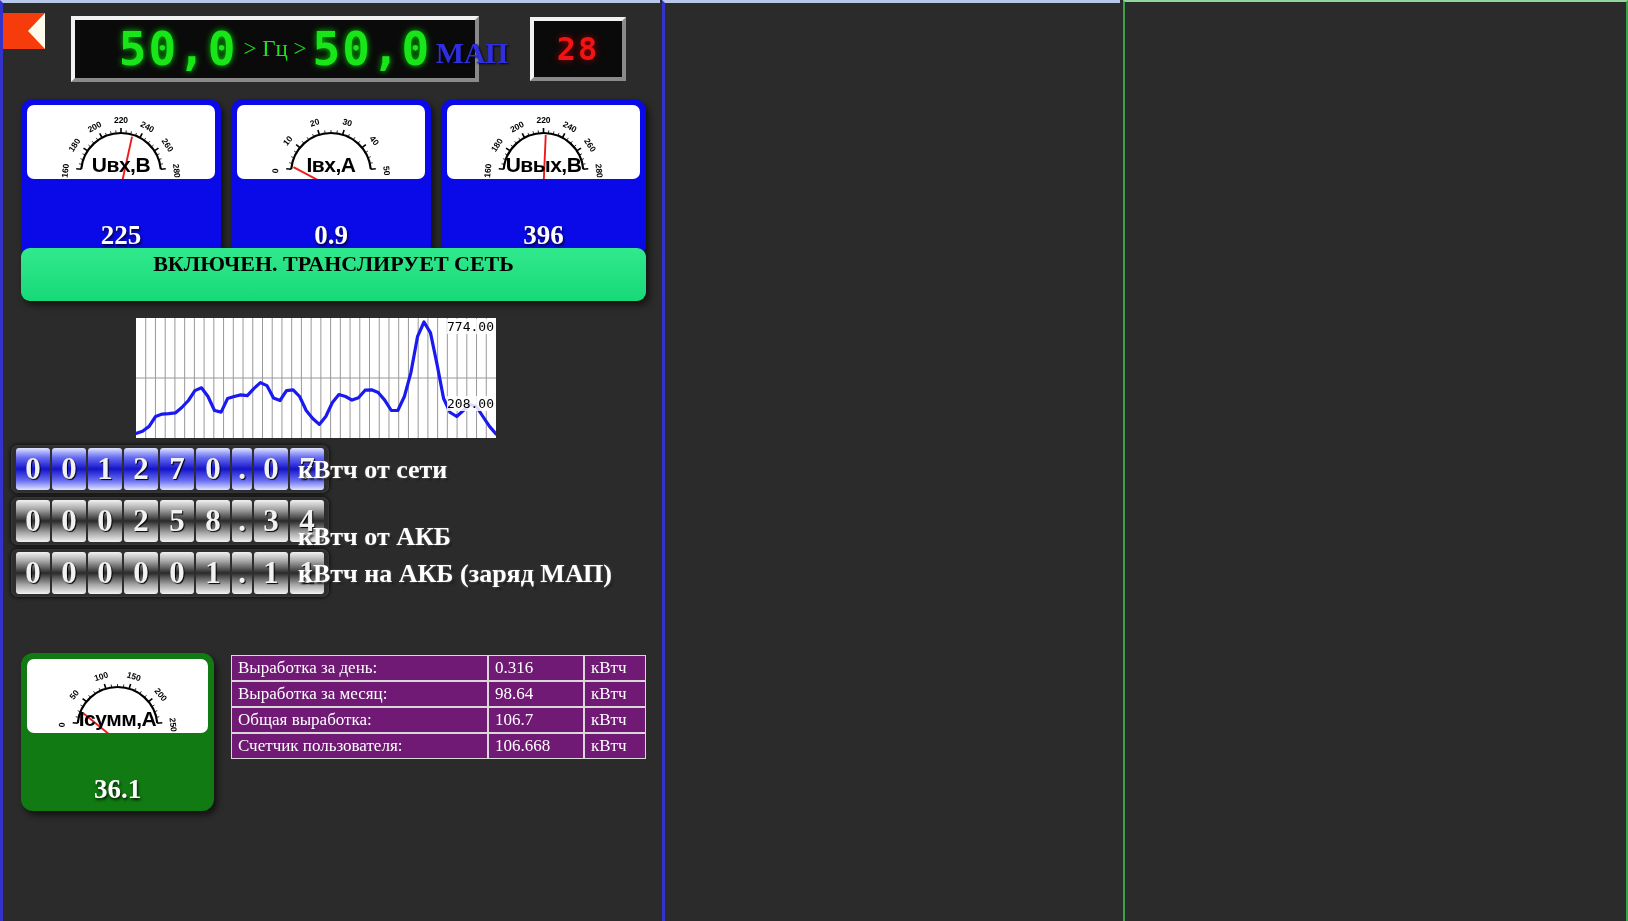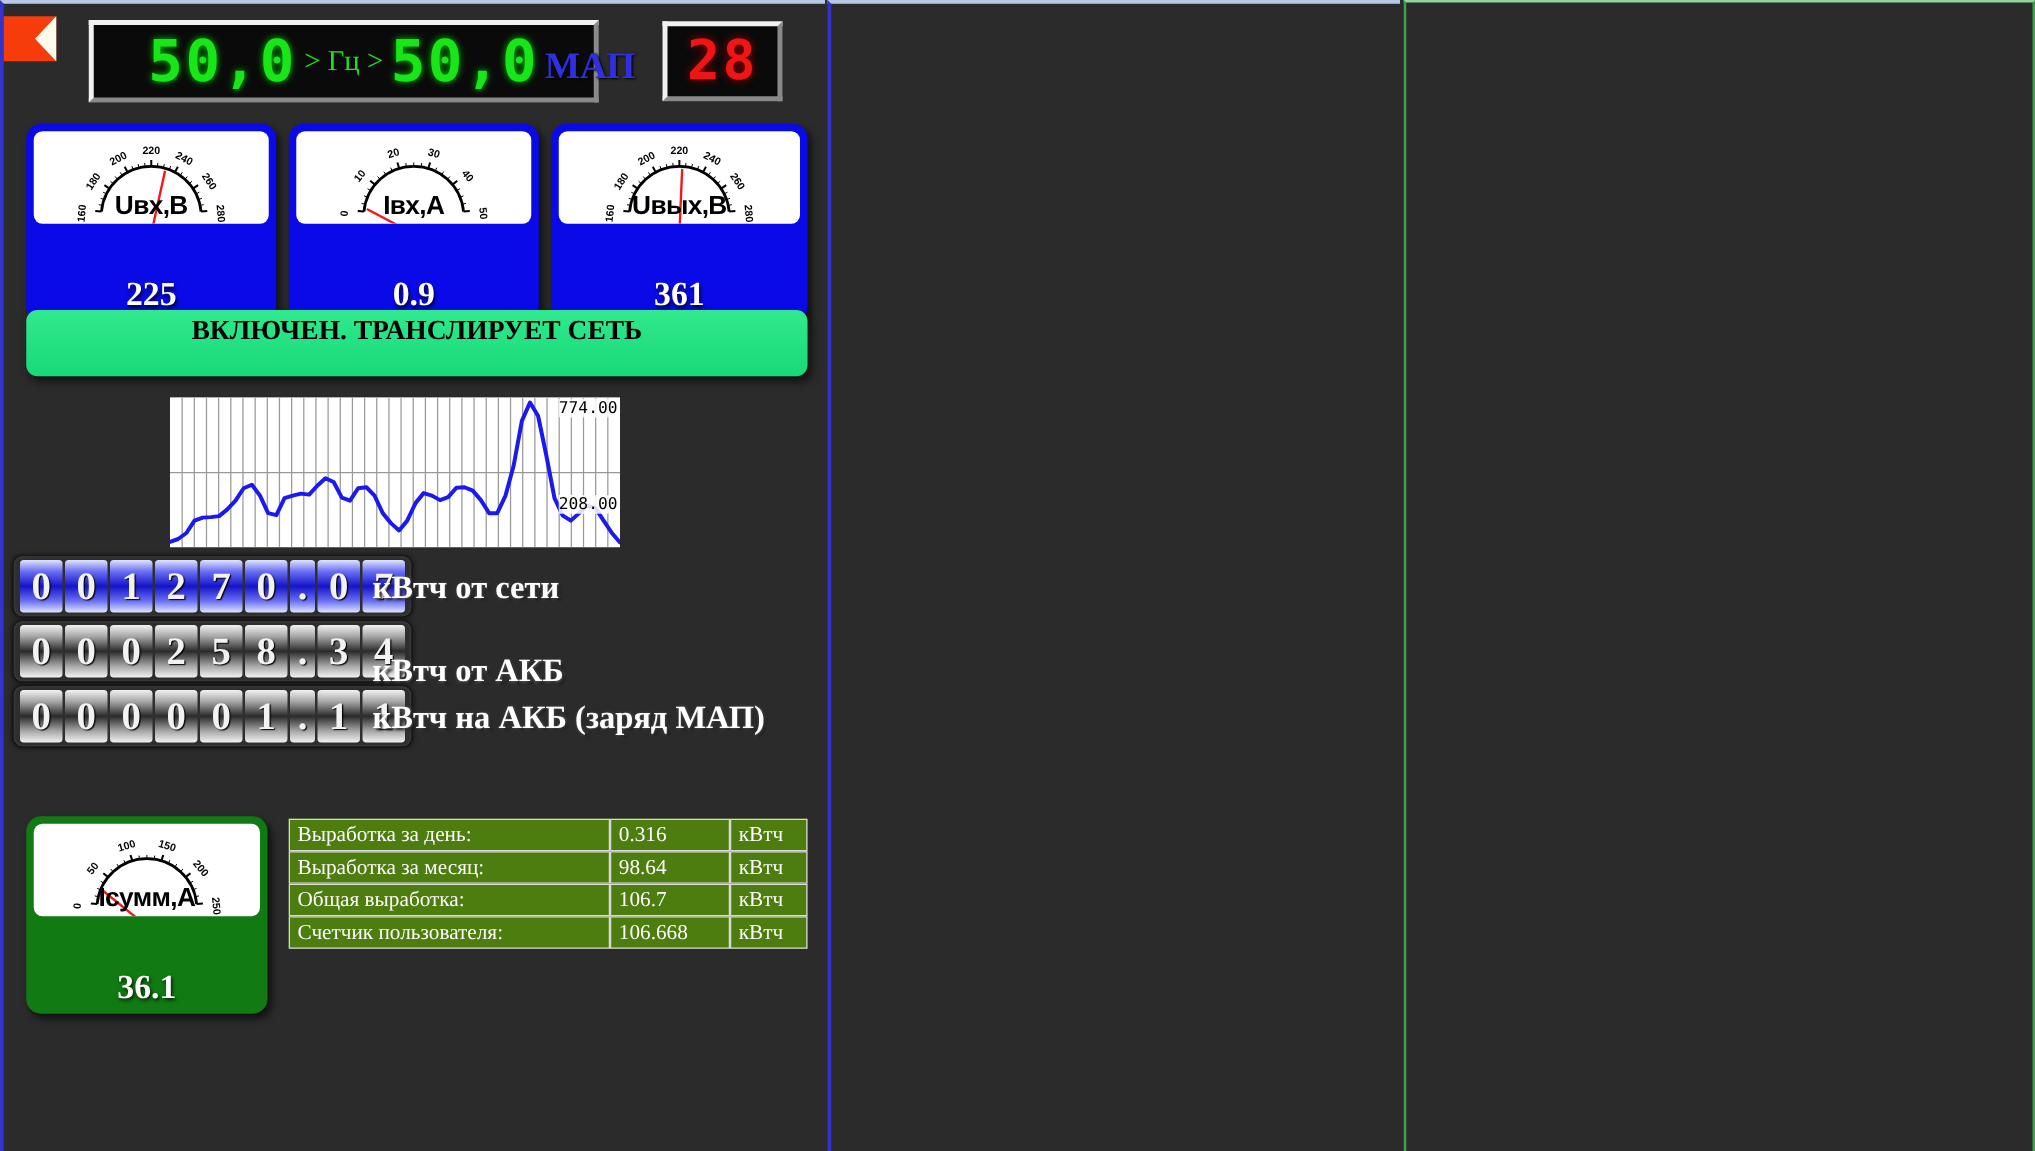--- a/index.html
+++ b/index.html
@@ -31,21 +31,21 @@
   .seg-green { color:#19e619; text-shadow:0 0 6px #0c0; }
   .seg-red   { color:#f11414; text-shadow:0 0 7px #900; }
 
   #freq-lcd { position:absolute; left:68px; top:13px; width:408px; height:66px; }
   #freq-lcd .seg { font-size:46px; line-height:46px; }
   #freq-lcd .unit { font-size:23px; color:#19e619; padding:0 6px; font-family:"Liberation Serif",serif;}
   #map-label { position:absolute; left:424px; top:33px; width:90px;
      color:#2f2fe0; font-weight:bold; font-size:30px; text-align:center;
      text-shadow:1px 1px 2px #000; }
   #map-lcd { position:absolute; left:527px; top:14px; width:96px; height:64px; }
-  #map-lcd .seg { font-size:44px; line-height:44px; }
+  #map-lcd .seg { font-size:32px; line-height:44px; }
 
   
   .gauge-box { position:absolute; border-radius:12px; padding:6px;
       box-shadow:3px 4px 6px rgba(0,0,0,.6); }
   .gauge-blue  { background:#0a0ae8; }
   .gauge-grey  { background:#9b9b9b; }
   .gauge-green { background:#127a12; }
   .gauge-face { background:#fff; border-radius:7px; height:74px; position:relative;
       overflow:hidden; }
   .gauge-face svg { position:absolute; left:0; top:0; }
@@ -78,21 +78,21 @@
   .odo-grey  .d { background:linear-gradient(#f2f2f2 0%,#a6a6a6 22%,#2a2a2a 50%,#a6a6a6 78%,#f2f2f2 100%); }
   .odo-lbl { position:absolute; color:#fff; font-weight:bold; font-size:26px;
      text-shadow:1px 1px 3px rgba(255,255,255,.35), 2px 2px 2px #000; }
 
   
   #alt-title { position:absolute; left:150px; top:615px; width:360px; text-align:center;
      color:#7ad68a; font-weight:bold; font-size:18px; letter-spacing:.4px; }
   #alt-table { position:absolute; left:228px; top:652px; width:415px;
      border-collapse:separate; border-spacing:0; }
   #alt-table td { border:1px solid #d8d8d8; color:#fff; font-size:17px;
-     padding:2px 6px; background:#4d7c0f; }
+     padding:2px 6px; background:#701a75; }
   #alt-table td.v { width:96px; }
   #alt-table td.u { width:62px; }
 
   
   .bar-outer { position:absolute; background:#2f2f2f; border:3px solid #cfcfcf;
      border-top-color:#efefef; border-left-color:#efefef;
      border-right-color:#838383; border-bottom-color:#838383; }
   .bar-fill { height:100%; display:flex; align-items:center; justify-content:center;
      color:#fff; font-weight:bold; font-size:21px; text-shadow:1px 1px 2px #000; }
   .bar-cap { position:absolute; width:11px; height:16px; background:#9a9a9a;
@@ -274,21 +274,21 @@
             <text x="140.64482575763526" y="41.67024789010277" font-size="8.5" font-family="Liberation Sans, sans-serif" font-weight="bold" text-anchor="middle" fill="#000" transform="rotate(56.400000000000006 140.64482575763526 41.67024789010277)">260</text>
             <line x1="132.28178559352102" y1="50.12085517315515" x2="134.96541951303507" y2="48.77991931114179" stroke="#000" stroke-width=".8"></line>
             <line x1="134.20565964368714" y1="54.647725630649155" x2="137.03358411696365" y2="53.646305052947845" stroke="#000" stroke-width=".8"></line>
             <line x1="135.55938058179075" y1="59.376497894310695" x2="138.48883412542506" y2="58.729735236383995" stroke="#000" stroke-width=".8"></line>
             <line x1="136.3224785841232" y1="64.23566746725943" x2="141.3002884071386" y2="63.76512590066686" stroke="#000" stroke-width="1.6"></line>
             <text x="149.26478412396324" y="66.01225939411874" font-size="8.5" font-family="Liberation Sans, sans-serif" font-weight="bold" text-anchor="middle" fill="#000" transform="rotate(84.60000000000001 149.26478412396324 66.01225939411874)">280</text>
             <line x1="96.5" y1="82" x2="98.74304918454554" y2="30.06625868233256" stroke="#ee1a1a" stroke-width="1.9"></line>
           </svg>
         <div class="gauge-title">Uвых,В</div>
       </div>
-      <div class="gauge-value">361</div>
+      <div class="gauge-value">396</div>
     </div>
 
     <div id="status-bar">ВКЛЮЧЕН. ТРАНСЛИРУЕТ СЕТЬ</div>
 
     <div class="mini-chart" style="left:133px; top:315px; width:360px; height:94px;">
       <svg width="360" height="120">
           <rect width="360" height="120" fill="#fff"></rect>
           <line x1="9.72972972972973" y1="0" x2="9.72972972972973" y2="120" stroke="#999" stroke-width="1"></line>
           <line x1="19.45945945945946" y1="0" x2="19.45945945945946" y2="120" stroke="#999" stroke-width="1"></line>
           <line x1="29.18918918918919" y1="0" x2="29.18918918918919" y2="120" stroke="#999" stroke-width="1"></line>

